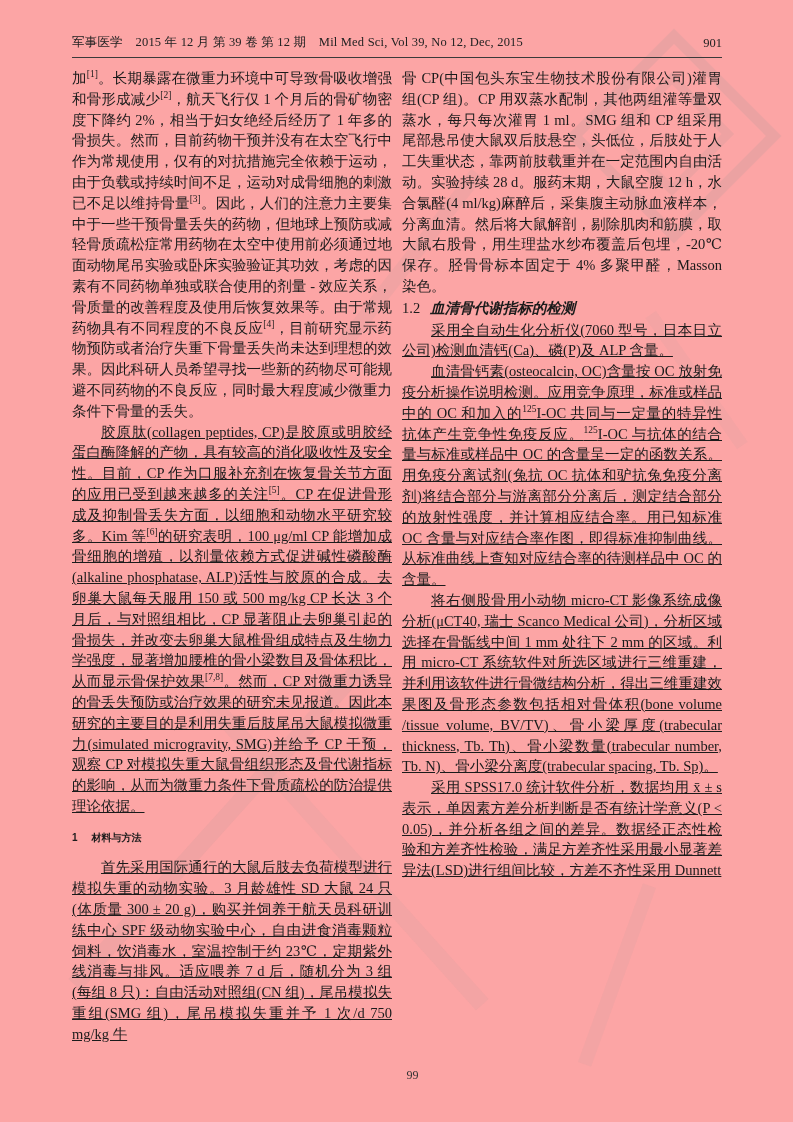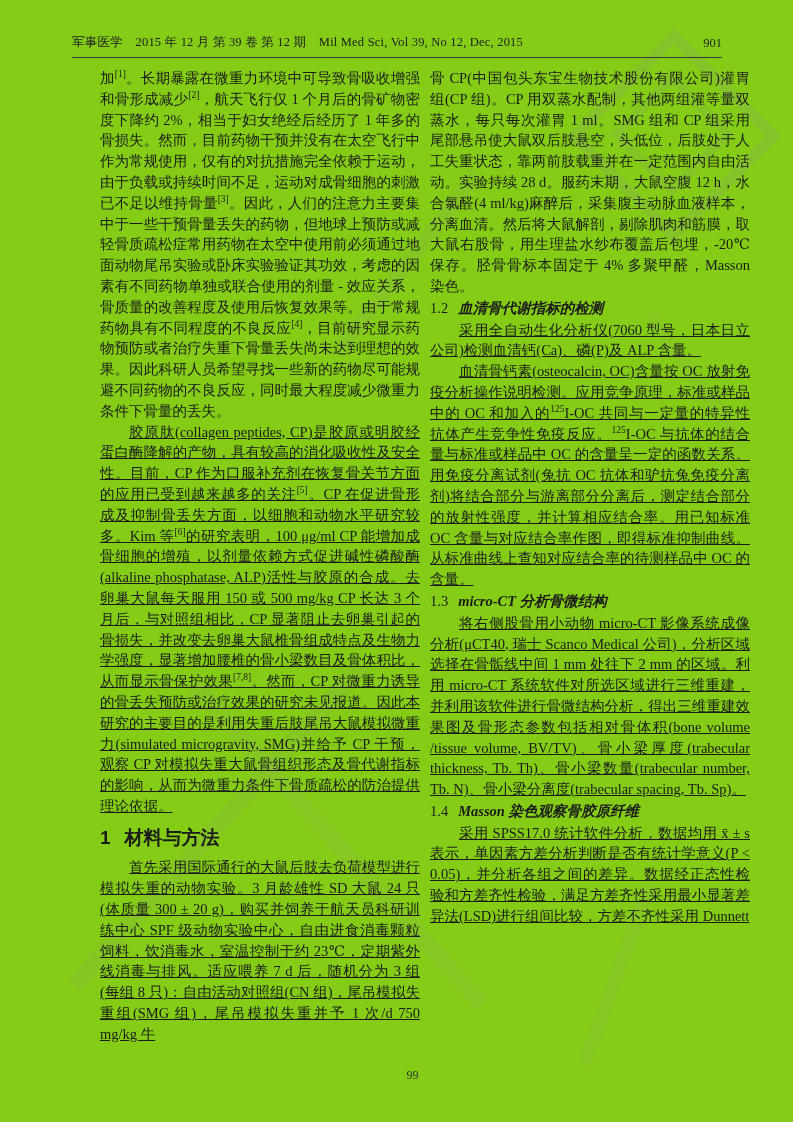--- a/index.html
+++ b/index.html
@@ -1,34 +1,34 @@
 <!DOCTYPE html>
 <html><head>
 <meta charset="utf-8">
 <style>
   html,body{margin:0;padding:0;background:#f2f2f2;}
   .sheet{
     position:relative;width:793px;height:1122px;margin:0 auto;
-    background:#84cc16;overflow:hidden;
+    background:#fca5a5;overflow:hidden;
     font-family:"Liberation Serif","DejaVu Serif",serif;color:#1b1b1b;
   }
   .content{position:absolute;left:72px;width:650px;}
   .header{
     top:34px;display:flex;justify-content:space-between;align-items:flex-end;
     font-size:12.5px;padding-bottom:6px;border-bottom:1.6px solid #3a3a3a;color:#222;
   }
   .header .hleft{letter-spacing:.2px;}
-  .columns{top:68px;height:1002px;display:flex;gap:10px;overflow:hidden;margin-left:28px;}
+  .columns{top:68px;height:1002px;display:flex;gap:10px;overflow:hidden;}
   .col{width:320px;height:100%;overflow:hidden;text-align:justify;font-size:14.5px;line-height:20.8px;}
   .para{margin:0;}
   .para.indent{text-indent:2em;text-decoration:underline;}
   sup{font-size:9.5px;line-height:0;vertical-align:super;}
   .h1{
     font-family:"Liberation Sans","DejaVu Sans",sans-serif;
-    font-weight:bold;font-size:19px;margin:11px 0 9px;text-align:left;
+    font-weight:bold;font-size:10px;margin:11px 0 9px;text-align:left;
   }
   .h1 .hnum{margin-right:14px;}
   .h2{margin:1px 0;text-align:left;}
   .h2 .hnum{font-weight:normal;margin-right:10px;}
   .h2 .htitle{font-style:italic;font-weight:600;}
   .footer{position:absolute;top:1068px;left:16px;width:100%;text-align:center;font-size:12px;color:#333;}
   
   .wm{position:absolute;pointer-events:none;}
   .wm-diamond{
     left:598px;top:60px;width:130px;height:130px;
@@ -67,23 +67,21 @@
         <p class="para">加<sup>[1]</sup>。长期暴露在微重力环境中可导致骨吸收增强和骨形成减少<sup>[2]</sup>，航天飞行仅 1 个月后的骨矿物密度下降约 2%，相当于妇女绝经后经历了 1 年多的骨损失。然而，目前药物干预并没有在太空飞行中作为常规使用，仅有的对抗措施完全依赖于运动，由于负载或持续时间不足，运动对成骨细胞的刺激已不足以维持骨量<sup>[3]</sup>。因此，人们的注意力主要集中于一些干预骨量丢失的药物，但地球上预防或减轻骨质疏松症常用药物在太空中使用前必须通过地面动物尾吊实验或卧床实验验证其功效，考虑的因素有不同药物单独或联合使用的剂量 - 效应关系，骨质量的改善程度及使用后恢复效果等。由于常规药物具有不同程度的不良反应<sup>[4]</sup>，目前研究显示药物预防或者治疗失重下骨量丢失尚未达到理想的效果。因此科研人员希望寻找一些新的药物尽可能规避不同药物的不良反应，同时最大程度减少微重力条件下骨量的丢失。</p>
         <p class="para indent">胶原肽(collagen peptides, CP)是胶原或明胶经蛋白酶降解的产物，具有较高的消化吸收性及安全性。目前，CP 作为口服补充剂在恢复骨关节方面的应用已受到越来越多的关注<sup>[5]</sup>。CP 在促进骨形成及抑制骨丢失方面，以细胞和动物水平研究较多。Kim 等<sup>[6]</sup>的研究表明，100 μg/ml CP 能增加成骨细胞的增殖，以剂量依赖方式促进碱性磷酸酶(alkaline phosphatase, ALP)活性与胶原的合成。去卵巢大鼠每天服用 150 或 500 mg/kg CP 长达 3 个月后，与对照组相比，CP 显著阻止去卵巢引起的骨损失，并改变去卵巢大鼠椎骨组成特点及生物力学强度，显著增加腰椎的骨小梁数目及骨体积比，从而显示骨保护效果<sup>[7,8]</sup>。然而，CP 对微重力诱导的骨丢失预防或治疗效果的研究未见报道。因此本研究的主要目的是利用失重后肢尾吊大鼠模拟微重力(simulated microgravity, SMG)并给予 CP 干预，观察 CP 对模拟失重大鼠骨组织形态及骨代谢指标的影响，从而为微重力条件下骨质疏松的防治提供理论依据。</p>
         <div class="h1"><span class="hnum">1</span><span class="htitle">材料与方法</span></div>
         <p class="para indent">首先采用国际通行的大鼠后肢去负荷模型进行模拟失重的动物实验。3 月龄雄性 SD 大鼠 24 只(体质量 300 ± 20 g)，购买并饲养于航天员科研训练中心 SPF 级动物实验中心，自由进食消毒颗粒饲料，饮消毒水，室温控制于约 23℃，定期紫外线消毒与排风。适应喂养 7 d 后，随机分为 3 组(每组 8 只)：自由活动对照组(CN 组)，尾吊模拟失重组(SMG 组)，尾吊模拟失重并予 1 次/d 750 mg/kg 牛</p>
       </div>
     <div class="col" id="col-right">
         <p class="para">骨 CP(中国包头东宝生物技术股份有限公司)灌胃组(CP 组)。CP 用双蒸水配制，其他两组灌等量双蒸水，每只每次灌胃 1 ml。SMG 组和 CP 组采用尾部悬吊使大鼠双后肢悬空，头低位，后肢处于人工失重状态，靠两前肢载重并在一定范围内自由活动。实验持续 28 d。服药末期，大鼠空腹 12 h，水合氯醛(4 ml/kg)麻醉后，采集腹主动脉血液样本，分离血清。然后将大鼠解剖，剔除肌肉和筋膜，取大鼠右股骨，用生理盐水纱布覆盖后包埋，-20℃保存。胫骨骨标本固定于 4% 多聚甲醛，Masson 染色。</p>
         <div class="h2"><span class="hnum">1.2</span><span class="htitle">血清骨代谢指标的检测</span></div>
         <p class="para indent">采用全自动生化分析仪(7060 型号，日本日立公司)检测血清钙(Ca)、磷(P)及 ALP 含量。</p>
         <p class="para indent">血清骨钙素(osteocalcin, OC)含量按 OC 放射免疫分析操作说明检测。应用竞争原理，标准或样品中的 OC 和加入的<sup>125</sup>I-OC 共同与一定量的特异性抗体产生竞争性免疫反应。<sup>125</sup>I-OC 与抗体的结合量与标准或样品中 OC 的含量呈一定的函数关系。用免疫分离试剂(兔抗 OC 抗体和驴抗兔免疫分离剂)将结合部分与游离部分分离后，测定结合部分的放射性强度，并计算相应结合率。用已知标准 OC 含量与对应结合率作图，即得标准抑制曲线。从标准曲线上查知对应结合率的待测样品中 OC 的含量。</p>
-        <div class="h2"><span class="hnum">1.3</span><span class="htitle">micro-CT 分析骨微结构</span></div>
         <p class="para indent">将右侧股骨用小动物 micro-CT 影像系统成像分析(μCT40, 瑞士 Scanco Medical 公司)，分析区域选择在骨骺线中间 1 mm 处往下 2 mm 的区域。利用 micro-CT 系统软件对所选区域进行三维重建，并利用该软件进行骨微结构分析，得出三维重建效果图及骨形态参数包括相对骨体积(bone volume /tissue volume, BV/TV)、骨小梁厚度(trabecular thickness, Tb. Th)、骨小梁数量(trabecular number, Tb. N)、骨小梁分离度(trabecular spacing, Tb. Sp)。</p>
-        <div class="h2"><span class="hnum">1.4</span><span class="htitle">Masson 染色观察骨胶原纤维</span></div>
         <p class="para indent">采用 SPSS17.0 统计软件分析，数据均用 x̄ ± s 表示，单因素方差分析判断是否有统计学意义(P &lt; 0.05)，并分析各组之间的差异。数据经正态性检验和方差齐性检验，满足方差齐性采用最小显著差异法(LSD)进行组间比较，方差不齐性采用 Dunnett</p>
       </div>
   </div>
 
   <div class="footer">
     <span>99</span>
   </div>
 
 </div>
 

